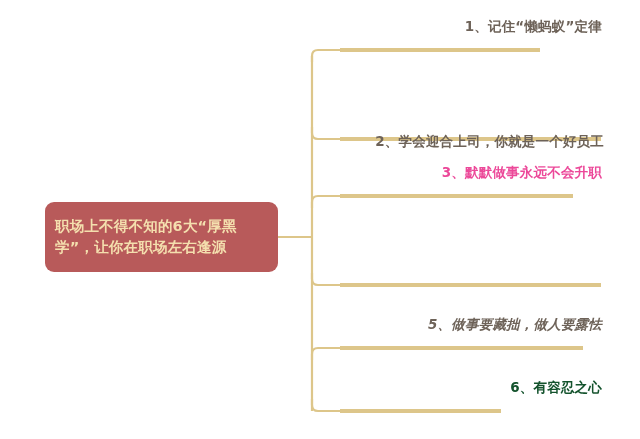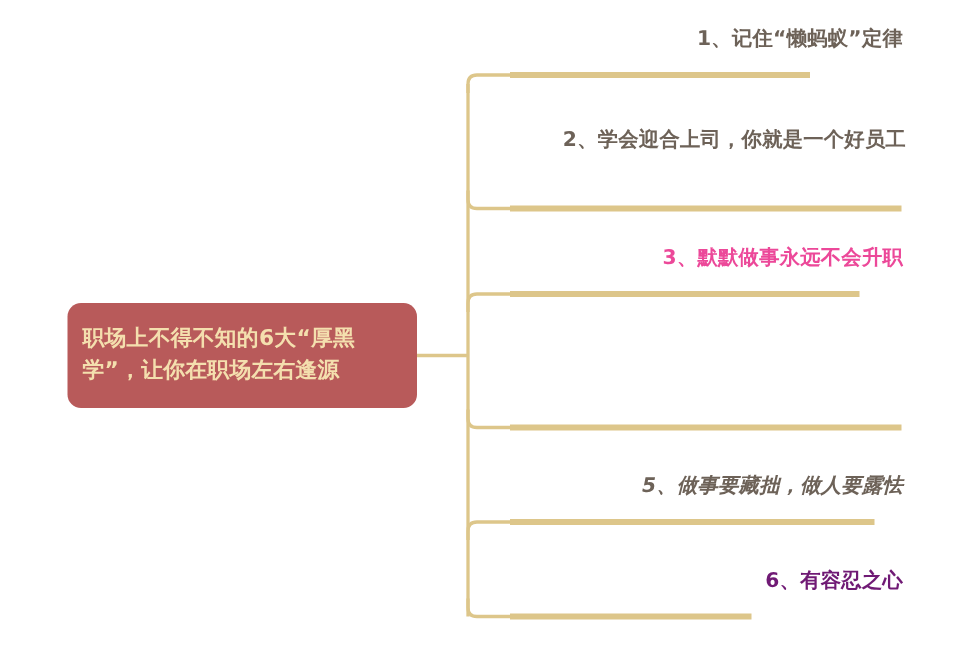--- a/index.html
+++ b/index.html
@@ -103,29 +103,29 @@
 
   <div class="central-node" style="background: rgb(184, 90, 90);">
     <div class="central-node-text" style="color: rgb(244, 223, 174);">职场上不得不知的6大“厚黑学”，让你在职场左右逢源</div>
   </div>
 
   <div class="branch" style="left:352px; top:16px; width:250px;">
     <div class="branch-text" style="color: rgb(109, 98, 88);">1、记住“懒蚂蚁”定律</div>
   </div>
 
   <div class="branch" style="left:352px; top:83px; width:252px;">
-    <div class="branch-text" style="color: rgb(109, 98, 88);">2、学会迎合上司，你就是一个好员工</div>
+    <div class="branch-text" style="color: rgb(109, 98, 88); margin-top: 48px;">2、学会迎合上司，你就是一个好员工</div>
   </div>
 
   <div class="branch" style="left:352px; top:162px; width:250px;">
     <div class="branch-text" style="color: #ec4899; margin-left: 44px;">3、默默做事永远不会升职</div>
   </div>
 
 
   <div class="branch" style="left:352px; top:314px; width:250px;">
     <div class="branch-text" style="color: rgb(109, 98, 88); font-style: italic;">5、做事要藏拙，做人要露怯</div>
   </div>
 
   <div class="branch" style="left:352px; top:377px; width:250px;">
-    <div class="branch-text" style="color: #701a75;">6、有容忍之心</div>
+    <div class="branch-text" style="color: #14532d;">6、有容忍之心</div>
   </div>
 
 </div>
 
 </body></html>

